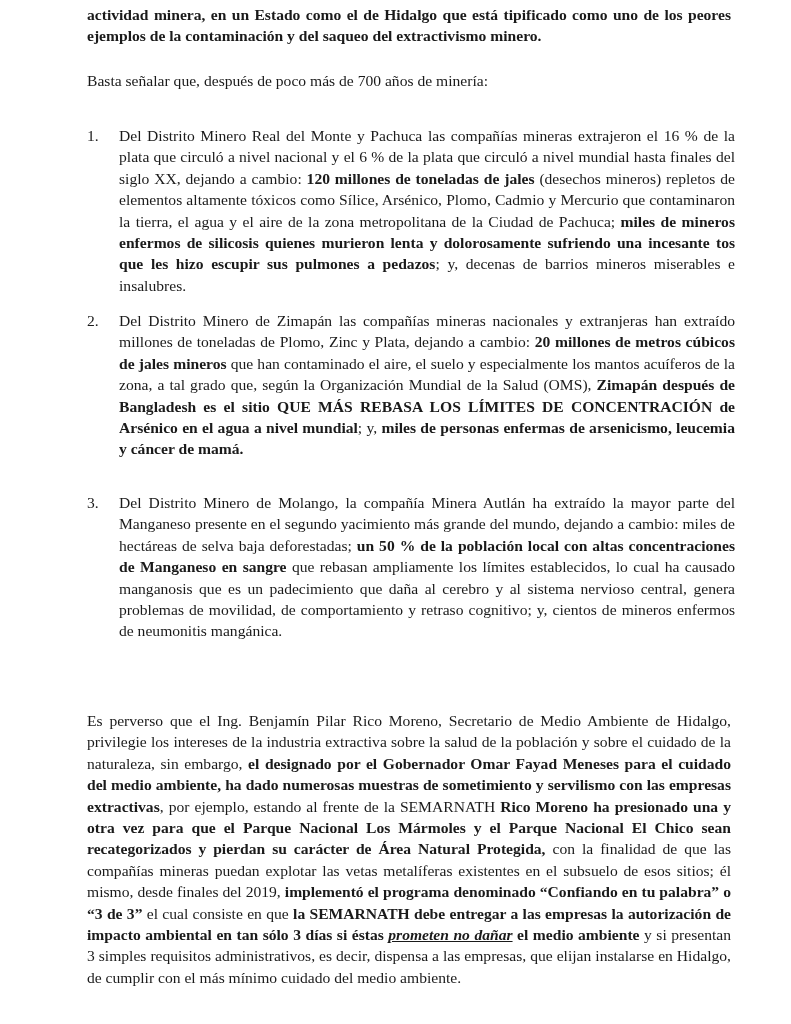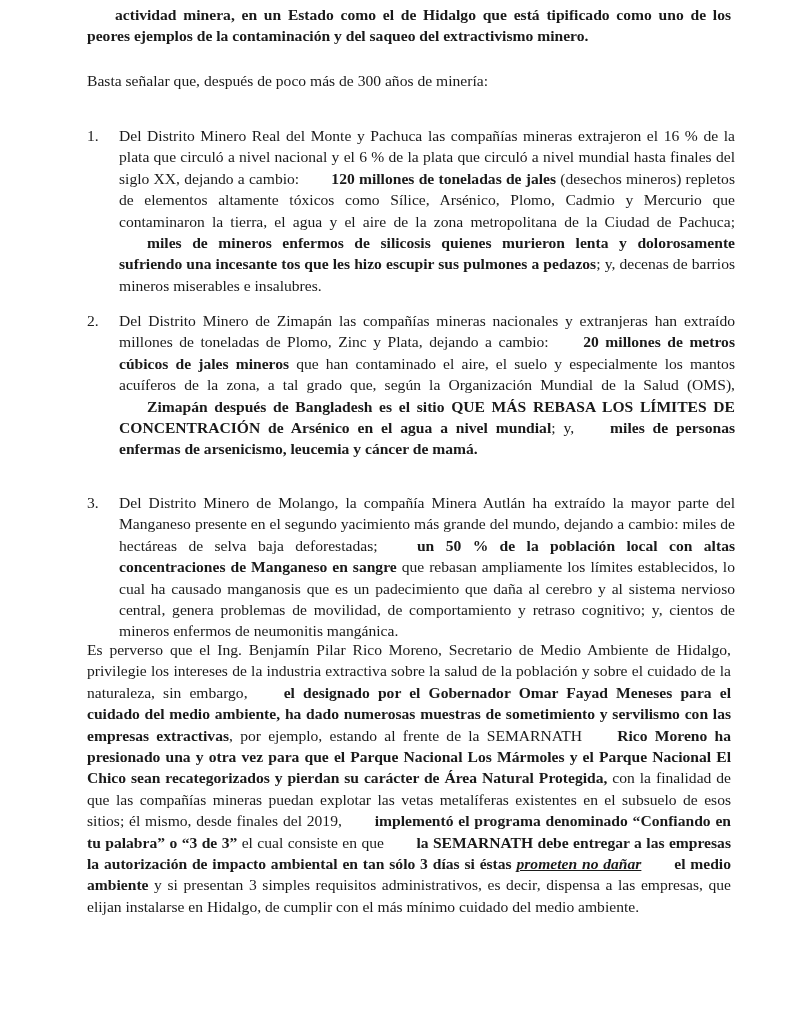--- a/index.html
+++ b/index.html
@@ -6,39 +6,39 @@
   body { width: 791px; height: 1024px; position: relative; overflow: hidden; }
   .page {
     position: absolute; left: 0; top: 0; width: 791px; height: 1024px;
     font-family: "Liberation Serif", serif; font-size: 15.6px; color: #1a1a1a;
     line-height: 21.4px;
   }
   .block { position: absolute; left: 87px; width: 644px; text-align: justify; }
   .list-item { position: absolute; left: 87px; width: 644px; }
   .list-num { position: absolute; left: 0; top: 0; width: 24px; }
   .list-text { position: absolute; left: 32px; width: 616px; text-align: justify; }
-  b { font-weight: bold; margin-left: 28px; }
+  b { font-weight: bold; }
   .ul-it { font-style: italic; font-weight: bold; text-decoration: underline; }
   .p1 { top: 4px; }
   .p2 { top: 70px; }
   .li1 { top: 125px; }
   .li2 { top: 310px; }
   .li3 { top: 492px; }
-  .p3 { top: 639px; }
+  .p3 { top: 710px; }
 </style>
 </head>
 <body>
 
 <div class="page">
 
   <div class="block p1">
     <b>actividad minera, en un Estado como el de Hidalgo que está tipificado como uno de los peores ejemplos de la contaminación y del saqueo del extractivismo minero.</b>
   </div>
 
-  <div class="block p2">Basta señalar que, después de poco más de 300 años de minería:</div>
+  <div class="block p2">Basta señalar que, después de poco más de 700 años de minería:</div>
 
   <div class="list-item li1">
     <span class="list-num">1.</span>
     <div class="list-text"><span>Del Distrito Minero Real del Monte y Pachuca las compañías mineras extrajeron el 16 % de la plata que circuló a nivel nacional y el 6 % de la plata que circuló a nivel mundial hasta finales del siglo XX, dejando a cambio: </span><b>120 millones de toneladas de jales</b><span> (desechos mineros) repletos de elementos altamente tóxicos como Sílice, Arsénico, Plomo, Cadmio y Mercurio que contaminaron la tierra, el agua y el aire de la zona metropolitana de la Ciudad de Pachuca; </span><b>miles de mineros enfermos de silicosis quienes murieron lenta y dolorosamente sufriendo una incesante tos que les hizo escupir sus pulmones a pedazos</b><span>; y, decenas de barrios mineros miserables e insalubres.</span></div>
   </div>
 
   <div class="list-item li2">
     <span class="list-num">2.</span>
     <div class="list-text"><span>Del Distrito Minero de Zimapán las compañías mineras nacionales y extranjeras han extraído millones de toneladas de Plomo, Zinc y Plata, dejando a cambio: </span><b>20 millones de metros cúbicos de jales mineros</b><span> que han contaminado el aire, el suelo y especialmente los mantos acuíferos de la zona, a tal grado que, según la Organización Mundial de la Salud (OMS), </span><b>Zimapán después de Bangladesh es el sitio QUE MÁS REBASA LOS LÍMITES DE CONCENTRACIÓN de Arsénico en el agua a nivel mundial</b><span>; y, </span><b>miles de personas enfermas de arsenicismo, leucemia y cáncer de mamá.</b></div>
   </div>

